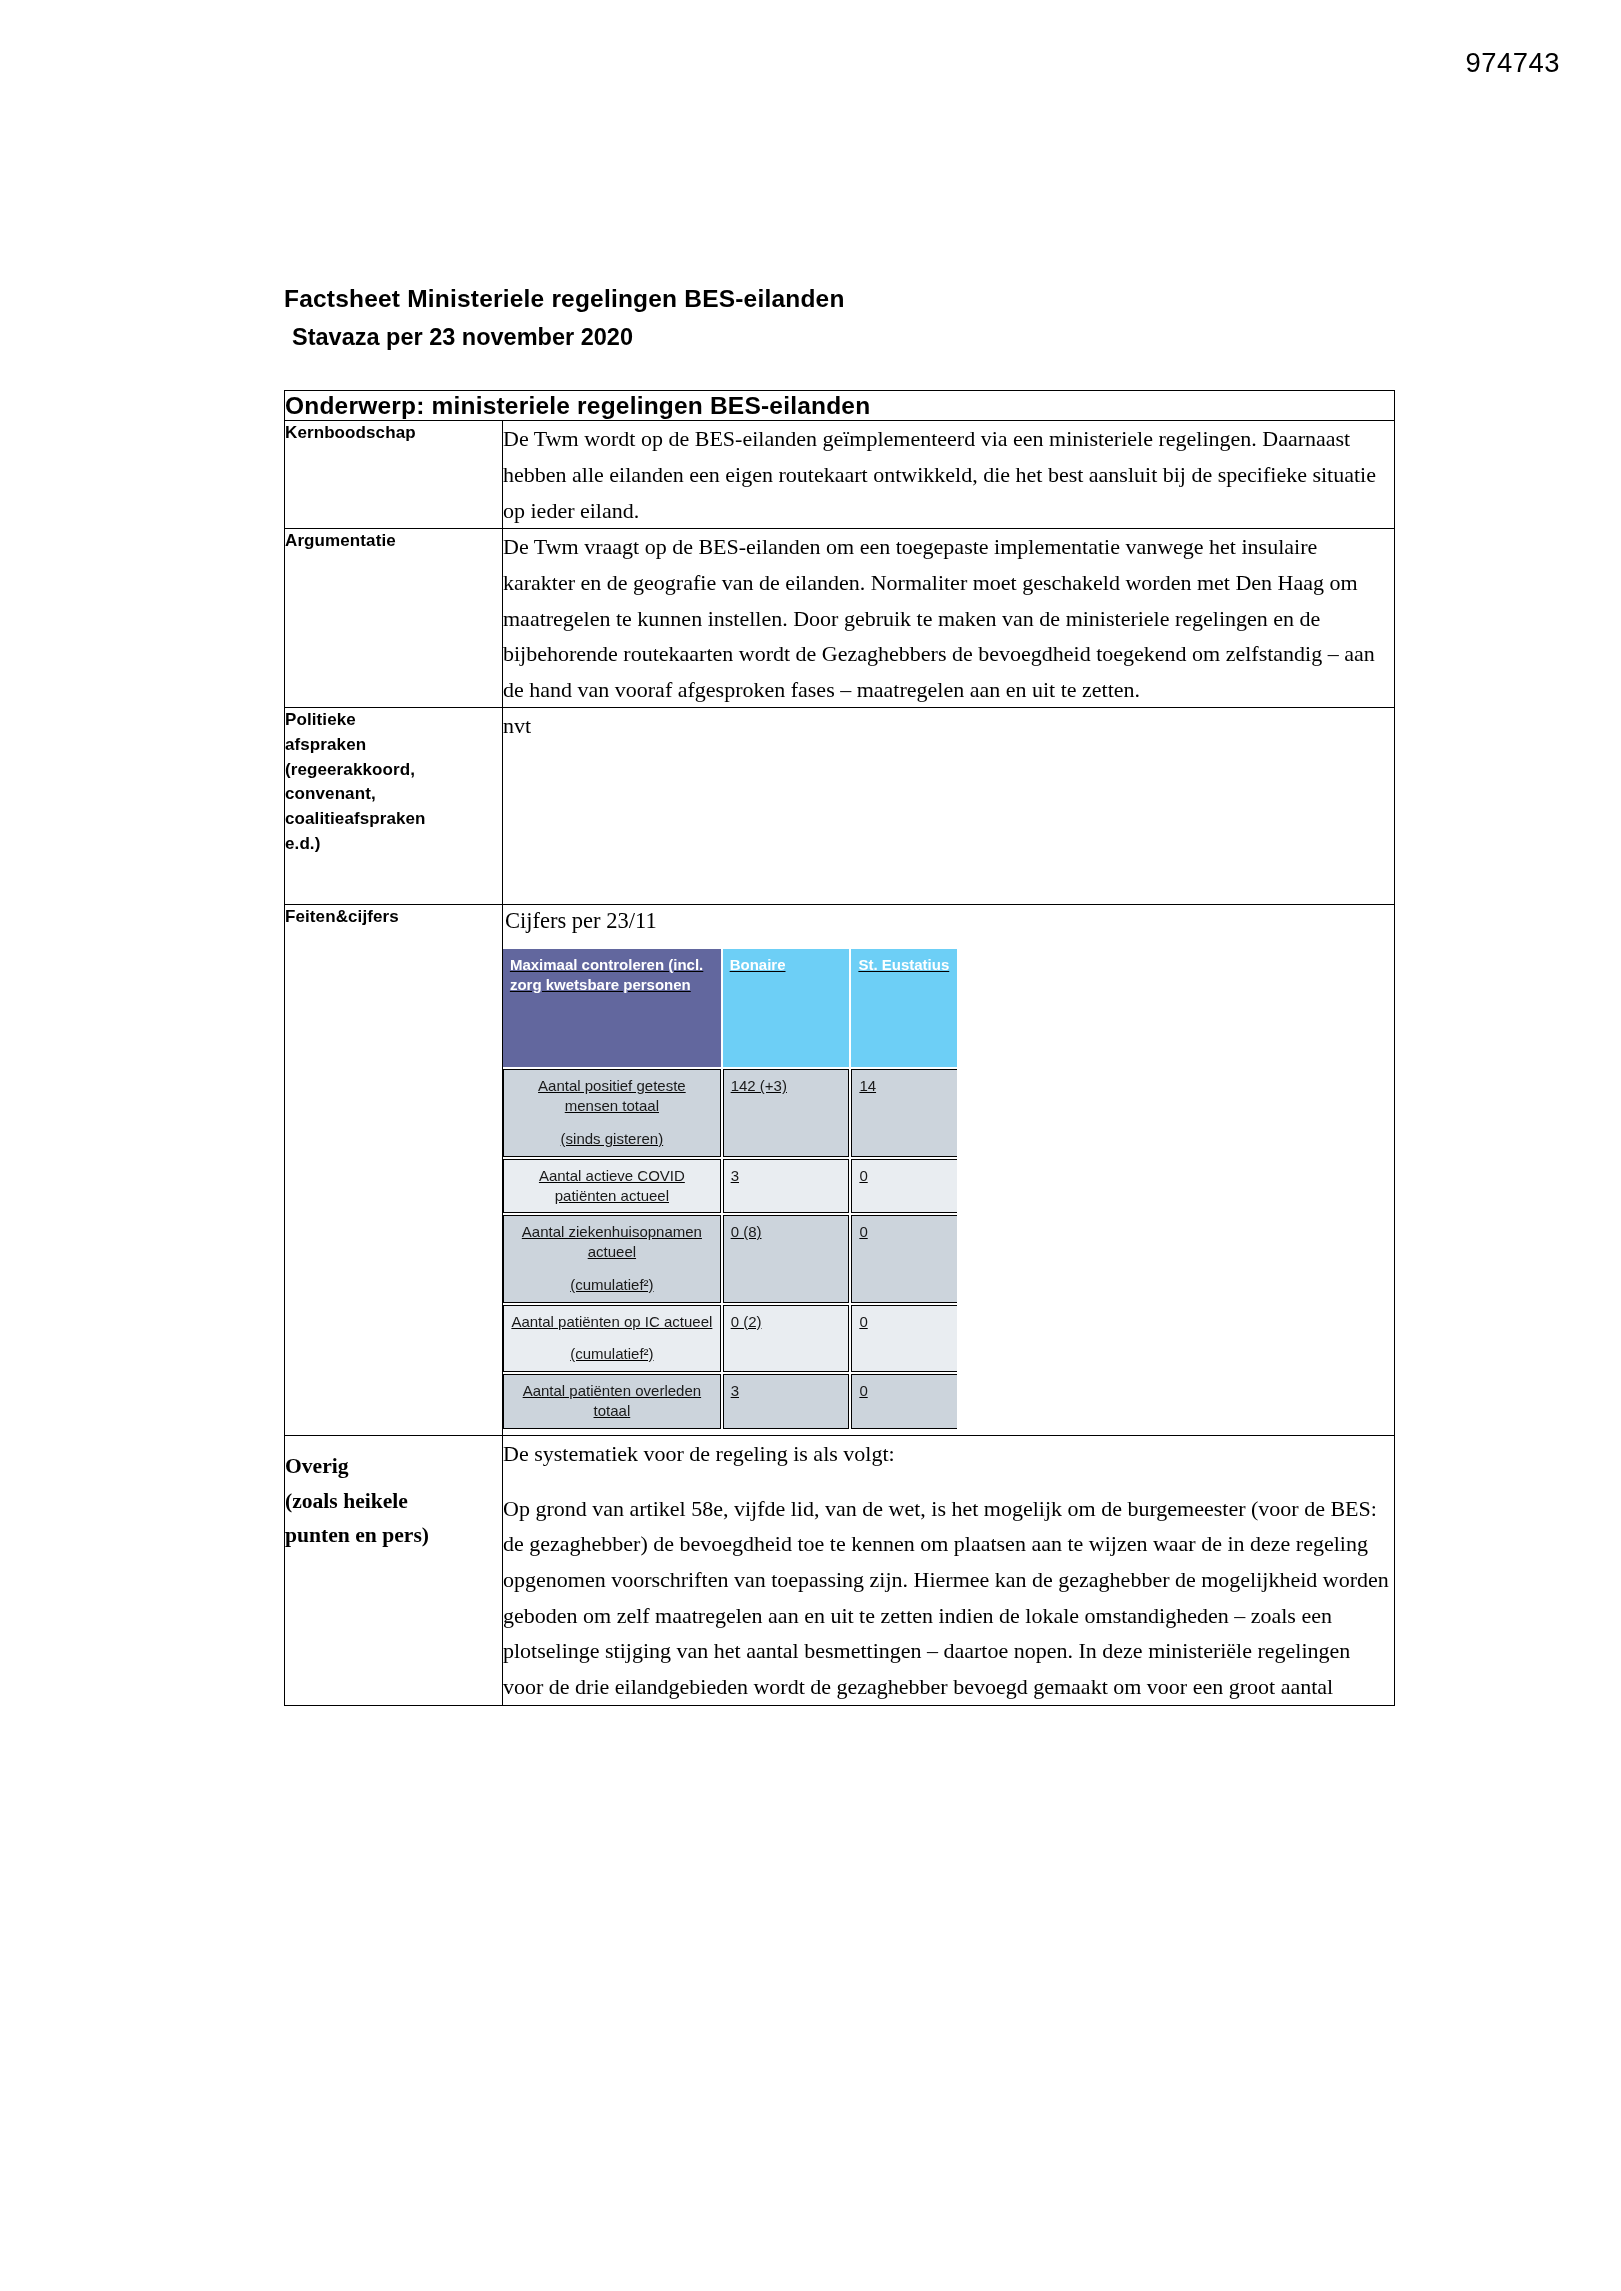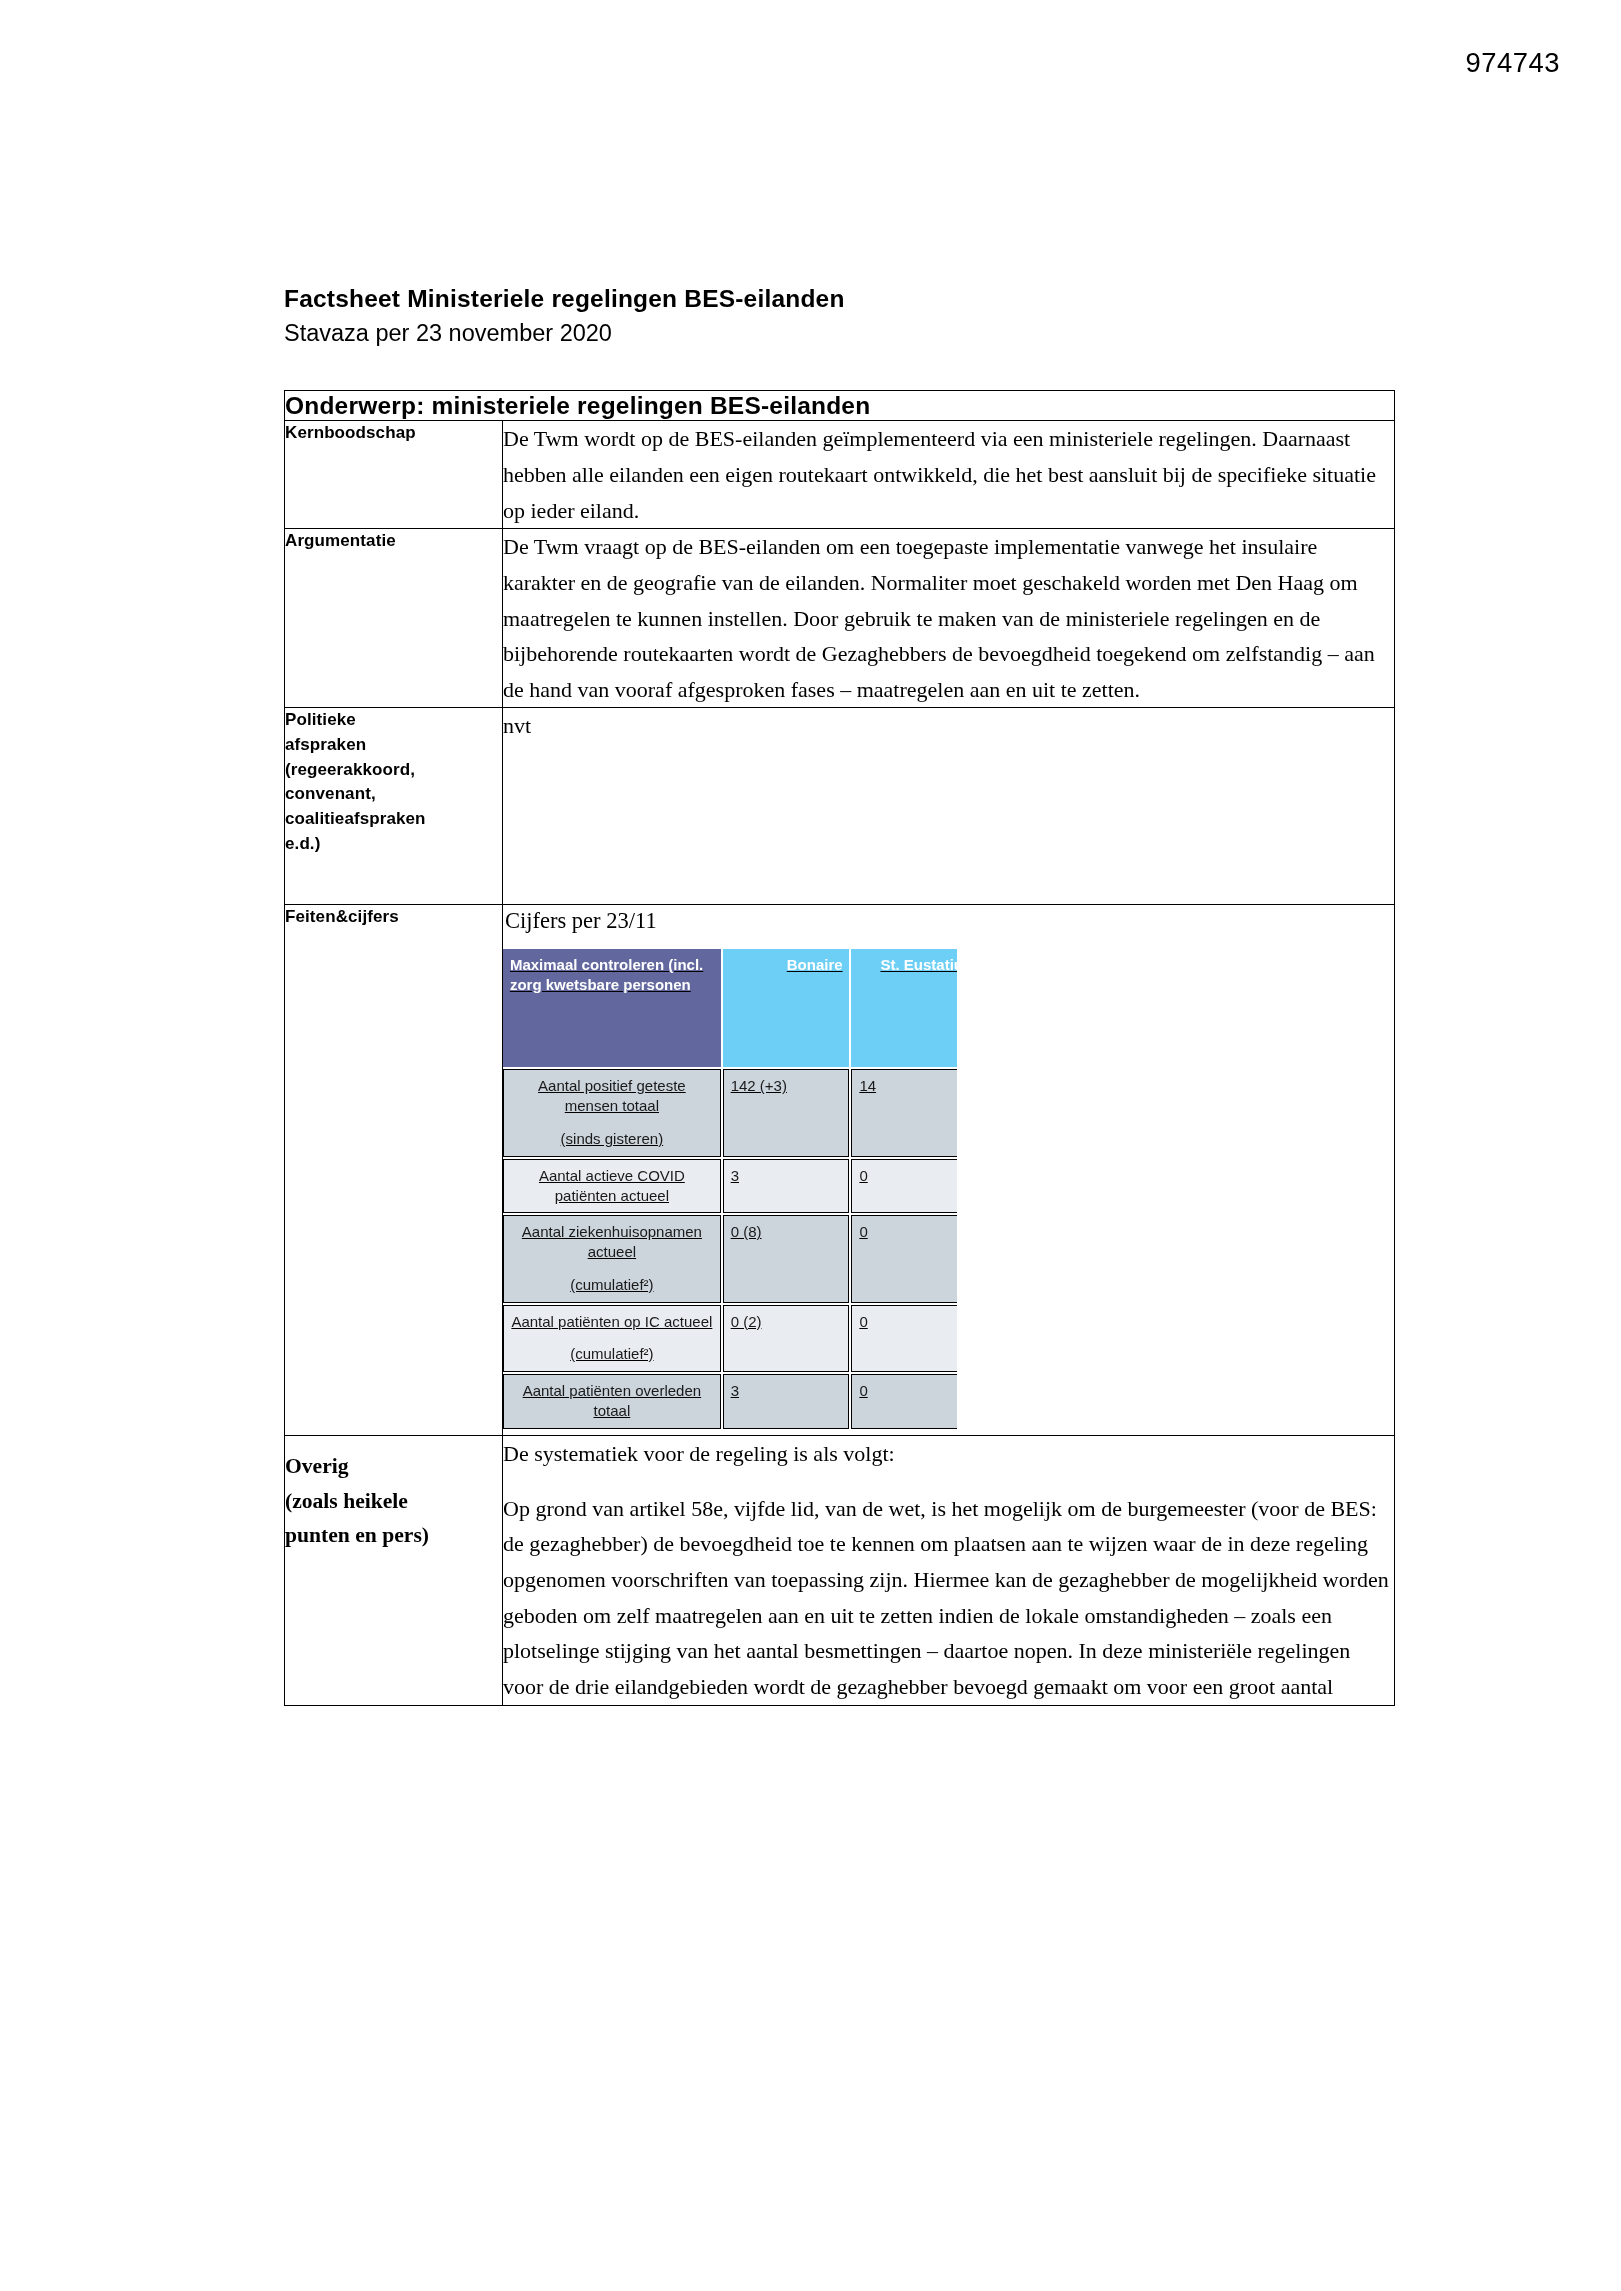--- a/index.html
+++ b/index.html
@@ -44,23 +44,23 @@
   }
   .doc-title {
     font-size: 24.5px;
     font-weight: bold;
     line-height: 1.25;
     letter-spacing: 0.2px;
     margin: 0 0 3.9px 0;
   }
   .doc-subtitle {
     font-size: 23.5px;
-    font-weight: normal;
+    font-weight: bold;
     line-height: 1.25;
-    margin: 0;
+    margin: 8px;
   }
 
   
   .main-table {
     position: absolute;
     left: 284px;
     top: 390px;
     width: 1110px;
     border-collapse: collapse;
     table-layout: fixed;
@@ -145,21 +145,21 @@
     color: #ffffff;
     font-weight: bold;
     text-align: left;
     width: 192px;
     height: 106px;
   }
   .stats-table th.island {
     background: #6dcff6;
     color: #ffffff;
     font-weight: bold;
-    text-align: right;
+    text-align: left;
     width: 106px;
     white-space: normal;
   }
   .stats-table td.rowlabel {
     text-align: center;
     font-weight: normal;
     color: #1a1a1a;
   }
   .stats-table td.val {
     color: #1a1a1a;

